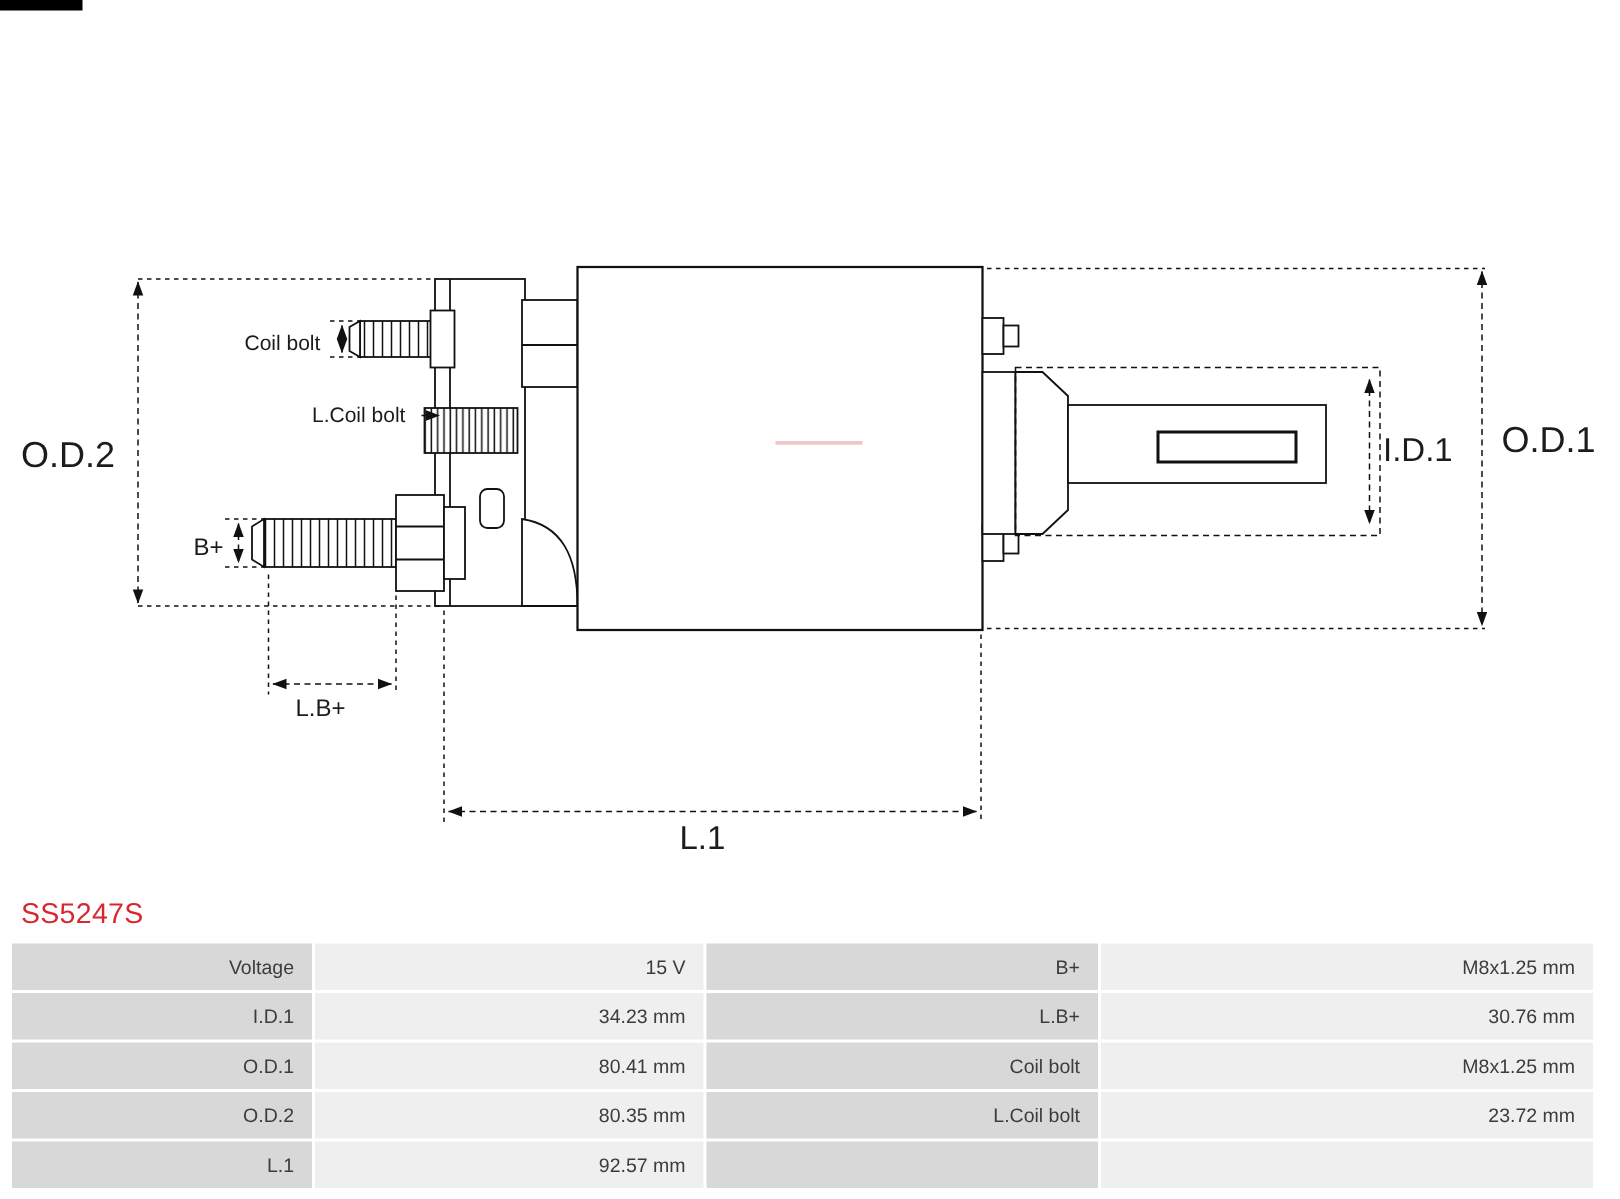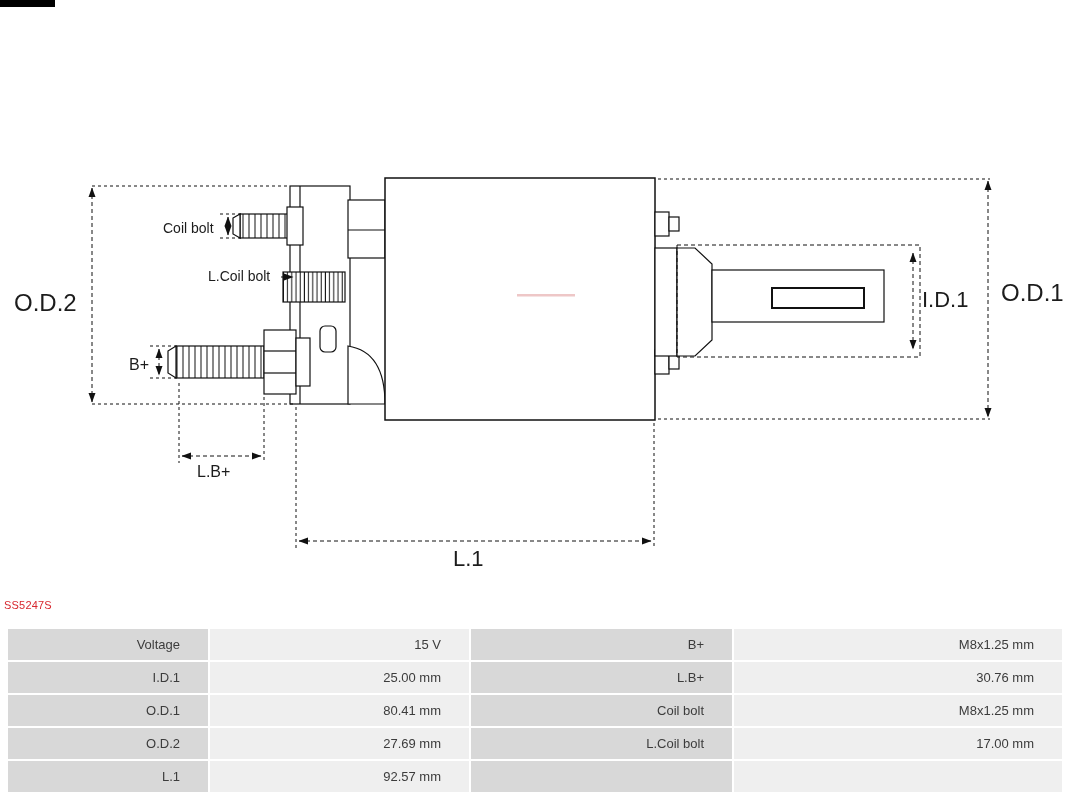--- a/index.html
+++ b/index.html
@@ -1,24 +1,24 @@
 <!DOCTYPE html>
 <html style="--title_color: #d7282f; --label_bg: #d8d8d8; --value_bg: #efefef;"><head>
 <meta charset="utf-8">
 <style>
   *{box-sizing:border-box;margin:0;padding:0}
   html,body{background:#fff}
   body{font-family:"Liberation Sans",sans-serif}
   .page{position:relative;width:1080px;height:799px;background:#fff;overflow:hidden}
   .corner-artifact{position:absolute;left:0;top:0;width:55px;height:7px;background:#000}
   .diagram-wrap{position:absolute;left:0;top:0;width:1080px;height:590px}
-  .product-code{position:absolute;left:4px;top:599px;font-size:11px;letter-spacing:.2px;color:var(--title_color,#d7282f)}
+  .product-code{position:absolute;left:14px;top:599px;font-size:19px;letter-spacing:.2px;color:var(--title_color,#d7282f)}
   .spec-table{position:absolute;left:8px;top:629px;width:1054px;display:grid;grid-template-columns:200px 259px 261px 328px;gap:2px}
   .spec-row{display:contents}
-  .cell{height:31px;line-height:31px;font-size:13px;color:#3c3c3c;text-align:right;padding-right:28px;overflow:hidden;white-space:nowrap}
+  .cell{height:31px;line-height:31px;font-size:13px;color:#3c3c3c;text-align:right;padding-right:12px;overflow:hidden;white-space:nowrap}
   .lbl{background:var(--label_bg,#d8d8d8)}
   .val{background:var(--value_bg,#efefef)}
   svg text{font-family:"Liberation Sans",sans-serif;fill:#1c1c1c}
 </style>
 </head>
 <body>
 
 <div class="page">
 
   <div class="corner-artifact"></div>
@@ -128,35 +128,35 @@
 
   <div class="spec-table">
     <div class="spec-row">
       <div class="cell lbl">Voltage</div>
       <div class="cell val">15 V</div>
       <div class="cell lbl">B+</div>
       <div class="cell val">M8x1.25 mm</div>
     </div>
     <div class="spec-row">
       <div class="cell lbl">I.D.1</div>
-      <div class="cell val">25.00 mm</div>
+      <div class="cell val">34.23 mm</div>
       <div class="cell lbl">L.B+</div>
       <div class="cell val">30.76 mm</div>
     </div>
     <div class="spec-row">
       <div class="cell lbl">O.D.1</div>
       <div class="cell val">80.41 mm</div>
       <div class="cell lbl">Coil bolt</div>
       <div class="cell val">M8x1.25 mm</div>
     </div>
     <div class="spec-row">
       <div class="cell lbl">O.D.2</div>
-      <div class="cell val">27.69 mm</div>
+      <div class="cell val">80.35 mm</div>
       <div class="cell lbl">L.Coil bolt</div>
-      <div class="cell val">17.00 mm</div>
+      <div class="cell val">23.72 mm</div>
     </div>
     <div class="spec-row">
       <div class="cell lbl">L.1</div>
       <div class="cell val">92.57 mm</div>
       <div class="cell lbl"></div>
       <div class="cell val"></div>
     </div>
   </div>
 
 </div>

